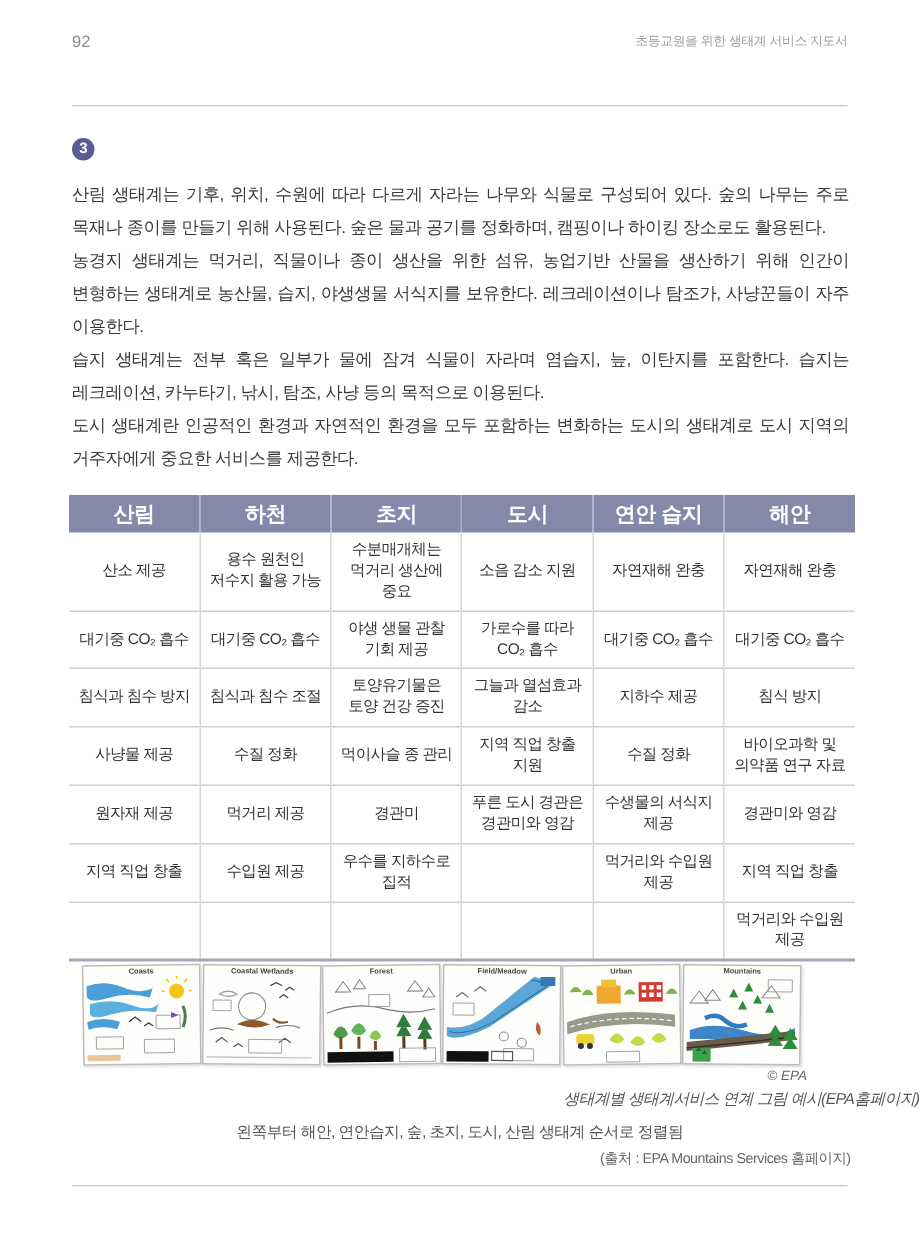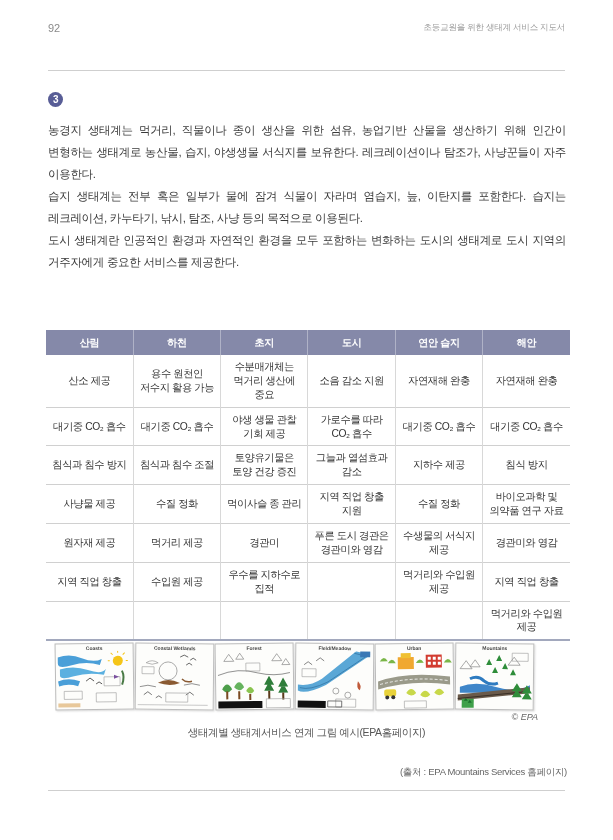--- a/index.html
+++ b/index.html
@@ -44,21 +44,21 @@
     text-align:justify;word-break:keep-all;letter-spacing:-0.3px;
   }
   
   .eco-table{
     position:absolute;top:330px;left:46px;width:524px;
     border-collapse:collapse;table-layout:fixed;
     border-bottom:2px solid #a2a8bd;
   }
   .eco-table th{
     background:var(--table-header-bg);color:#ffffff;
-    font-size:10px;font-weight:bold;height:25px;
+    font-size:14px;font-weight:bold;height:25px;
     border-left:1px solid rgba(255,255,255,0.35);
     letter-spacing:-0.3px;
   }
   .eco-table th:first-child{border-left:none;}
   .eco-table td{
     font-size:10.3px;line-height:1.35;color:#333;
     text-align:center;vertical-align:middle;
     padding:5px 3px;
     border-top:1px solid #d0d0d0;
     border-left:1px solid #d8d8d8;
@@ -83,21 +83,21 @@
     font-size:5px;color:#444;text-align:center;font-weight:bold;
     white-space:nowrap;overflow:hidden;
   }
   .fig-card svg{position:absolute;top:7px;left:0;}
   .copyright{
     position:absolute;top:712px;right:75px;
     font-size:9px;color:#666;font-style:italic;
   }
   .caption-1{
     position:absolute;top:726px;left:0;right:0;
-    text-align:center;font-size:10.5px;color:#555;letter-spacing:-0.4px;
+    text-align:right;font-size:10.5px;color:#555;letter-spacing:-0.4px;font-style:italic;
   }
   .caption-2{
     position:absolute;top:748px;left:0;right:0;
     text-align:center;font-size:10.5px;color:#555;letter-spacing:-0.4px;
   }
   .source-line{
     position:absolute;top:766px;right:46px;
     font-size:9.5px;color:#666;letter-spacing:-0.3px;
   }
   .bottom-rule{position:absolute;top:790px;left:48px;right:48px;border-top:1px solid var(--rule);}
@@ -111,20 +111,21 @@
     <span class="page-num">92</span>
     <span class="header-right">초등교원을 위한 생태계 서비스 지도서</span>
   </div>
   <div class="top-rule"></div>
 
   <div class="section-heading">
     <span class="num-badge">3</span>
   </div>
 
   <div class="body-text">
+      <p>산림 생태계는 기후, 위치, 수원에 따라 다르게 자라는 나무와 식물로 구성되어 있다. 숲의 나무는 주로 목재나 종이를 만들기 위해 사용된다. 숲은 물과 공기를 정화하며, 캠핑이나 하이킹 장소로도 활용된다.</p>
       <p>농경지 생태계는 먹거리, 직물이나 종이 생산을 위한 섬유, 농업기반 산물을 생산하기 위해 인간이 변형하는 생태계로 농산물, 습지, 야생생물 서식지를 보유한다. 레크레이션이나 탐조가, 사냥꾼들이 자주 이용한다.</p>
       <p>습지 생태계는 전부 혹은 일부가 물에 잠겨 식물이 자라며 염습지, 늪, 이탄지를 포함한다. 습지는 레크레이션, 카누타기, 낚시, 탐조, 사냥 등의 목적으로 이용된다.</p>
       <p>도시 생태계란 인공적인 환경과 자연적인 환경을 모두 포함하는 변화하는 도시의 생태계로 도시 지역의 거주자에게 중요한 서비스를 제공한다.</p>
     </div>
 
   <table class="eco-table">
     <thead>
         <tr>
           <th>산림</th>
           <th>하천</th>
@@ -316,16 +317,17 @@
         </g>
         <rect x="6" y="48" width="12" height="9" fill="#3fa04a"></rect>
         <path d="M8 50 l2 -3 l2 3 z M12 52 l2 -3 l2 3 z" fill="#1e6e2e"></path>
       </svg>
     </div>
 
   </div>
 
   <div class="copyright">© EPA</div>
   <div class="caption-1">생태계별 생태계서비스 연계 그림 예시(EPA홈페이지)</div>
+  <div class="caption-2">왼쪽부터 해안, 연안습지, 숲, 초지, 도시, 산림 생태계 순서로 정렬됨</div>
   <div class="source-line">(출처 : EPA Mountains Services 홈페이지)</div>
   <div class="bottom-rule"></div>
 
 </div>
 
 </body></html>

